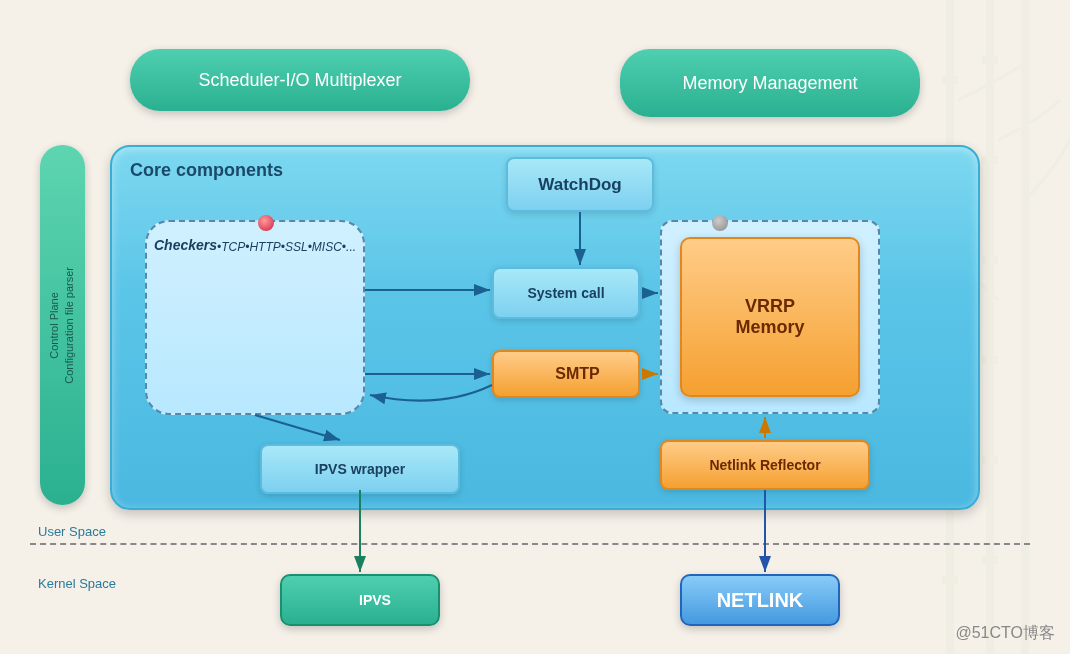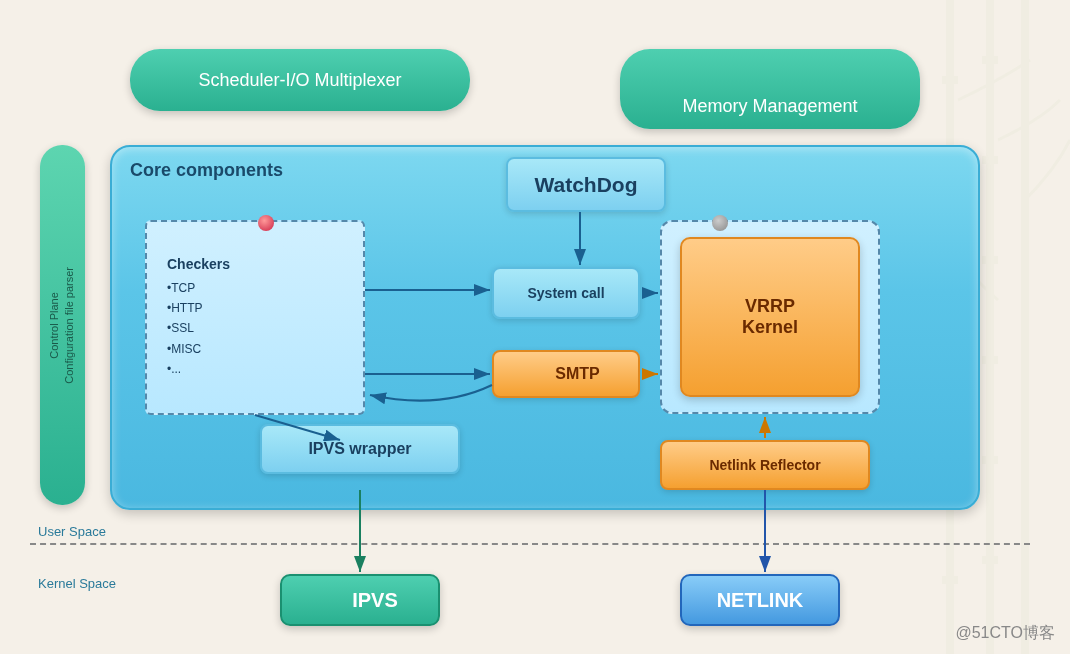--- a/index.html
+++ b/index.html
@@ -41,22 +41,21 @@
 
     .pill-scheduler {
       left: 130px;
       width: 340px;
       height: 62px;
     }
 
     .pill-memory {
       left: 620px;
       width: 300px;
-      height: 80px;
-      align-items: flex-end;
+      height: 68px;
     }
 
     
     .left-bar {
       position: absolute;
       left: 40px;
       top: 145px;
       width: 45px;
       height: 360px;
       background: linear-gradient(180deg, #5dd5b0, #2ab090);
@@ -96,51 +95,52 @@
       font-size: 18px;
       font-weight: bold;
       color: #1a4a6a;
     }
 
     
     .watchdog-box {
       position: absolute;
       top: 157px;
       left: 506px;
-      width: 160px;
+      width: 148px;
       height: 55px;
       background: linear-gradient(180deg, #a8e8f8, #7dd0f0);
       border-radius: 8px;
       border: 2px solid #5bbce0;
       display: flex;
       align-items: center;
       justify-content: center;
-      font-size: 21px;
+      font-size: 17px;
       font-weight: 600;
       color: #1a4060;
       box-shadow: 0 2px 6px rgba(0,0,0,0.15);
       z-index: 10;
     }
 
     
     .checkers-box {
       position: absolute;
       top: 220px;
       left: 145px;
       width: 220px;
       height: 195px;
       background: linear-gradient(180deg, #d0f0ff, #b8e8ff);
-      border-radius: 6px;
+      border-radius: 24px;
       border: 2px dashed #5588aa;
       display: flex;
-      flex-direction: column;
+      flex-direction: row;
       align-items: flex-start;
       justify-content: center;
       padding: 15px 20px;
       z-index: 5;
+      font-style: italic;
     }
 
     .checkers-title {
       font-size: 14px;
       font-weight: bold;
       color: #1a4060;
       margin-bottom: 6px;
     }
 
     .checkers-item {
@@ -243,31 +243,31 @@
       font-weight: bold;
       color: #6a2a00;
       box-shadow: 0 2px 6px rgba(0,0,0,0.15);
       z-index: 10;
       padding-left: 23px;
     }
 
     
     .ipvs-wrapper-box {
       position: absolute;
-      top: 424px;
+      top: 444px;
       left: 260px;
       width: 200px;
       height: 50px;
       background: linear-gradient(180deg, #a8e8f8, #7dd0f0);
       border-radius: 8px;
       border: 2px solid #5bbce0;
       display: flex;
       align-items: center;
       justify-content: center;
-      font-size: 16px;
+      font-size: 14px;
       font-weight: 600;
       color: #1a4060;
       box-shadow: 0 2px 6px rgba(0,0,0,0.15);
       z-index: 10;
     }
 
     
     .netlink-ref-box {
       position: absolute;
       top: 440px;
@@ -321,21 +321,21 @@
       top: 574px;
       left: 280px;
       width: 160px;
       height: 52px;
       background: linear-gradient(180deg, #4ecfb0, #2ab090);
       border-radius: 10px;
       border: 2px solid #1a9070;
       display: flex;
       align-items: center;
       justify-content: center;
-      font-size: 20px;
+      font-size: 14px;
       font-weight: bold;
       color: white;
       box-shadow: 0 3px 8px rgba(0,0,0,0.2);
       z-index: 10;
       padding-left: 30px;
     }
 
     
     .netlink-bottom-box {
       position: absolute;
@@ -438,21 +438,21 @@
   <div class="checkers-item">•TCP</div>
   <div class="checkers-item">•HTTP</div>
   <div class="checkers-item">•SSL</div>
   <div class="checkers-item">•MISC</div>
   <div class="checkers-item">•...</div>
 </div>
 
 <div class="vrrp-outer-box">
   <div class="vrrp-inner-box">
     <span>VRRP</span>
-    <span>Kernel</span>
+    <span>Memory</span>
   </div>
 </div>
 
 <div class="syscall-box">
   <span>System call</span>
 </div>
 
 <div class="smtp-box">
   <span>SMTP</span>
 </div>

